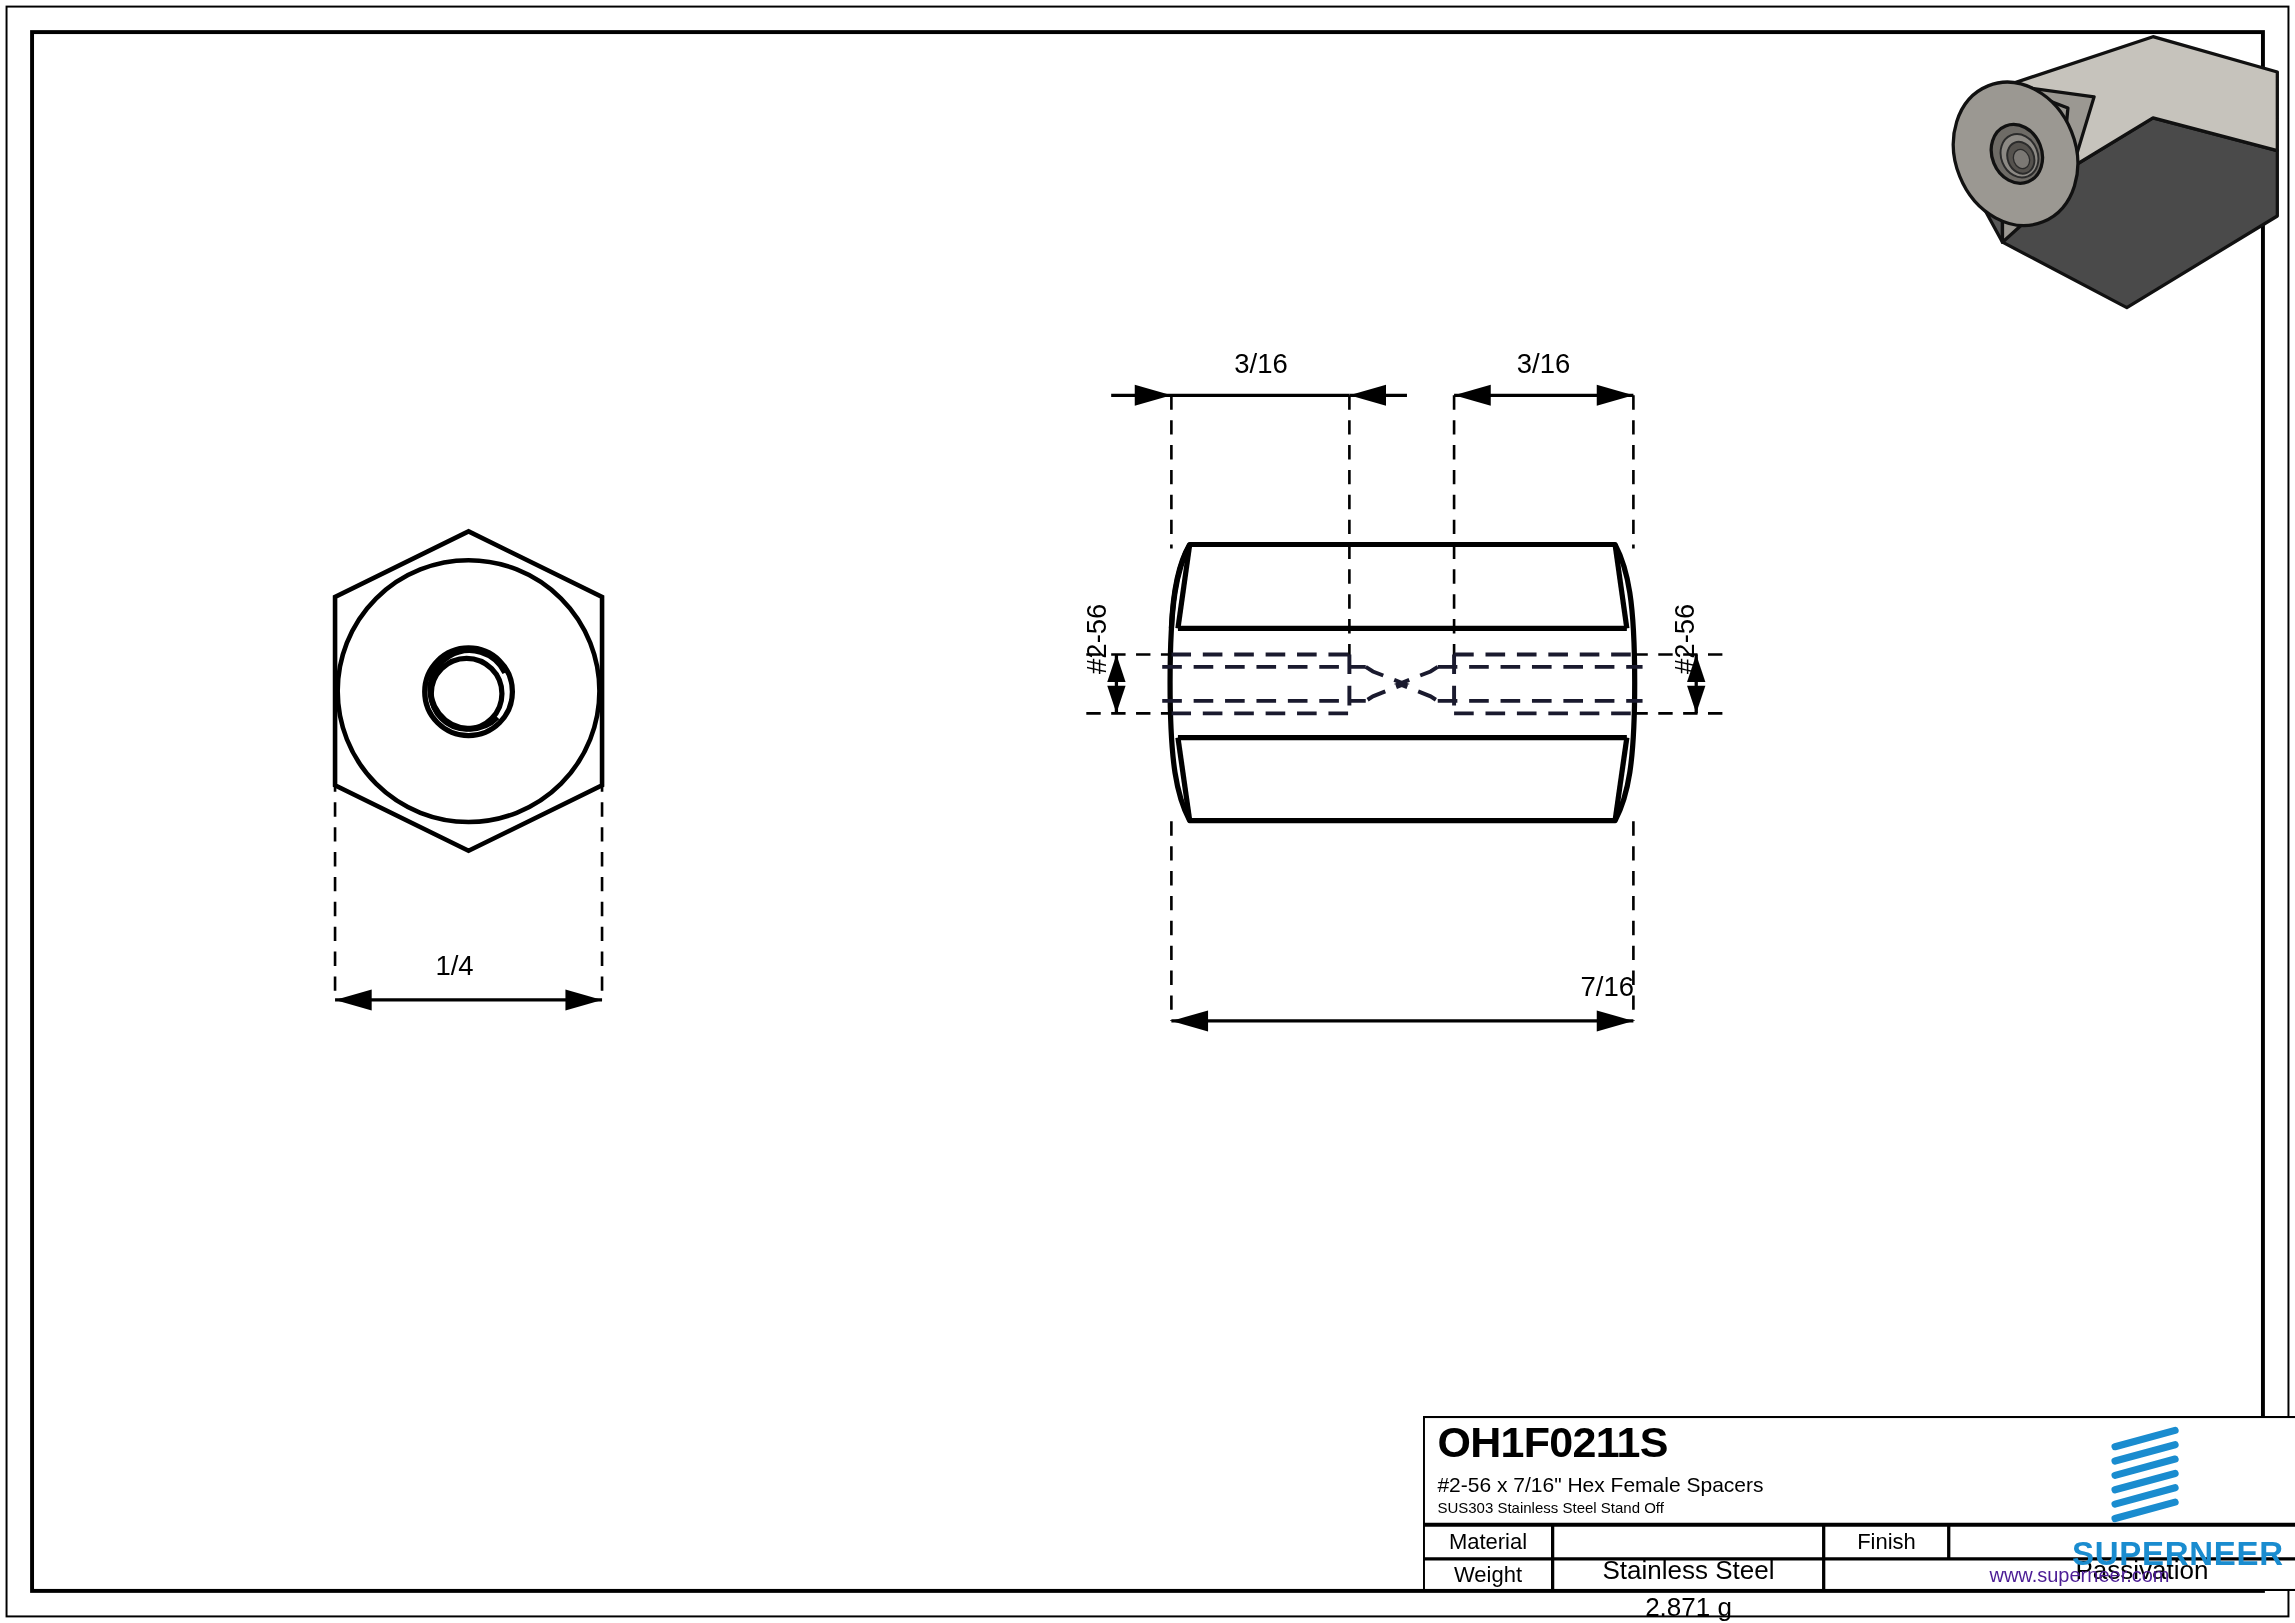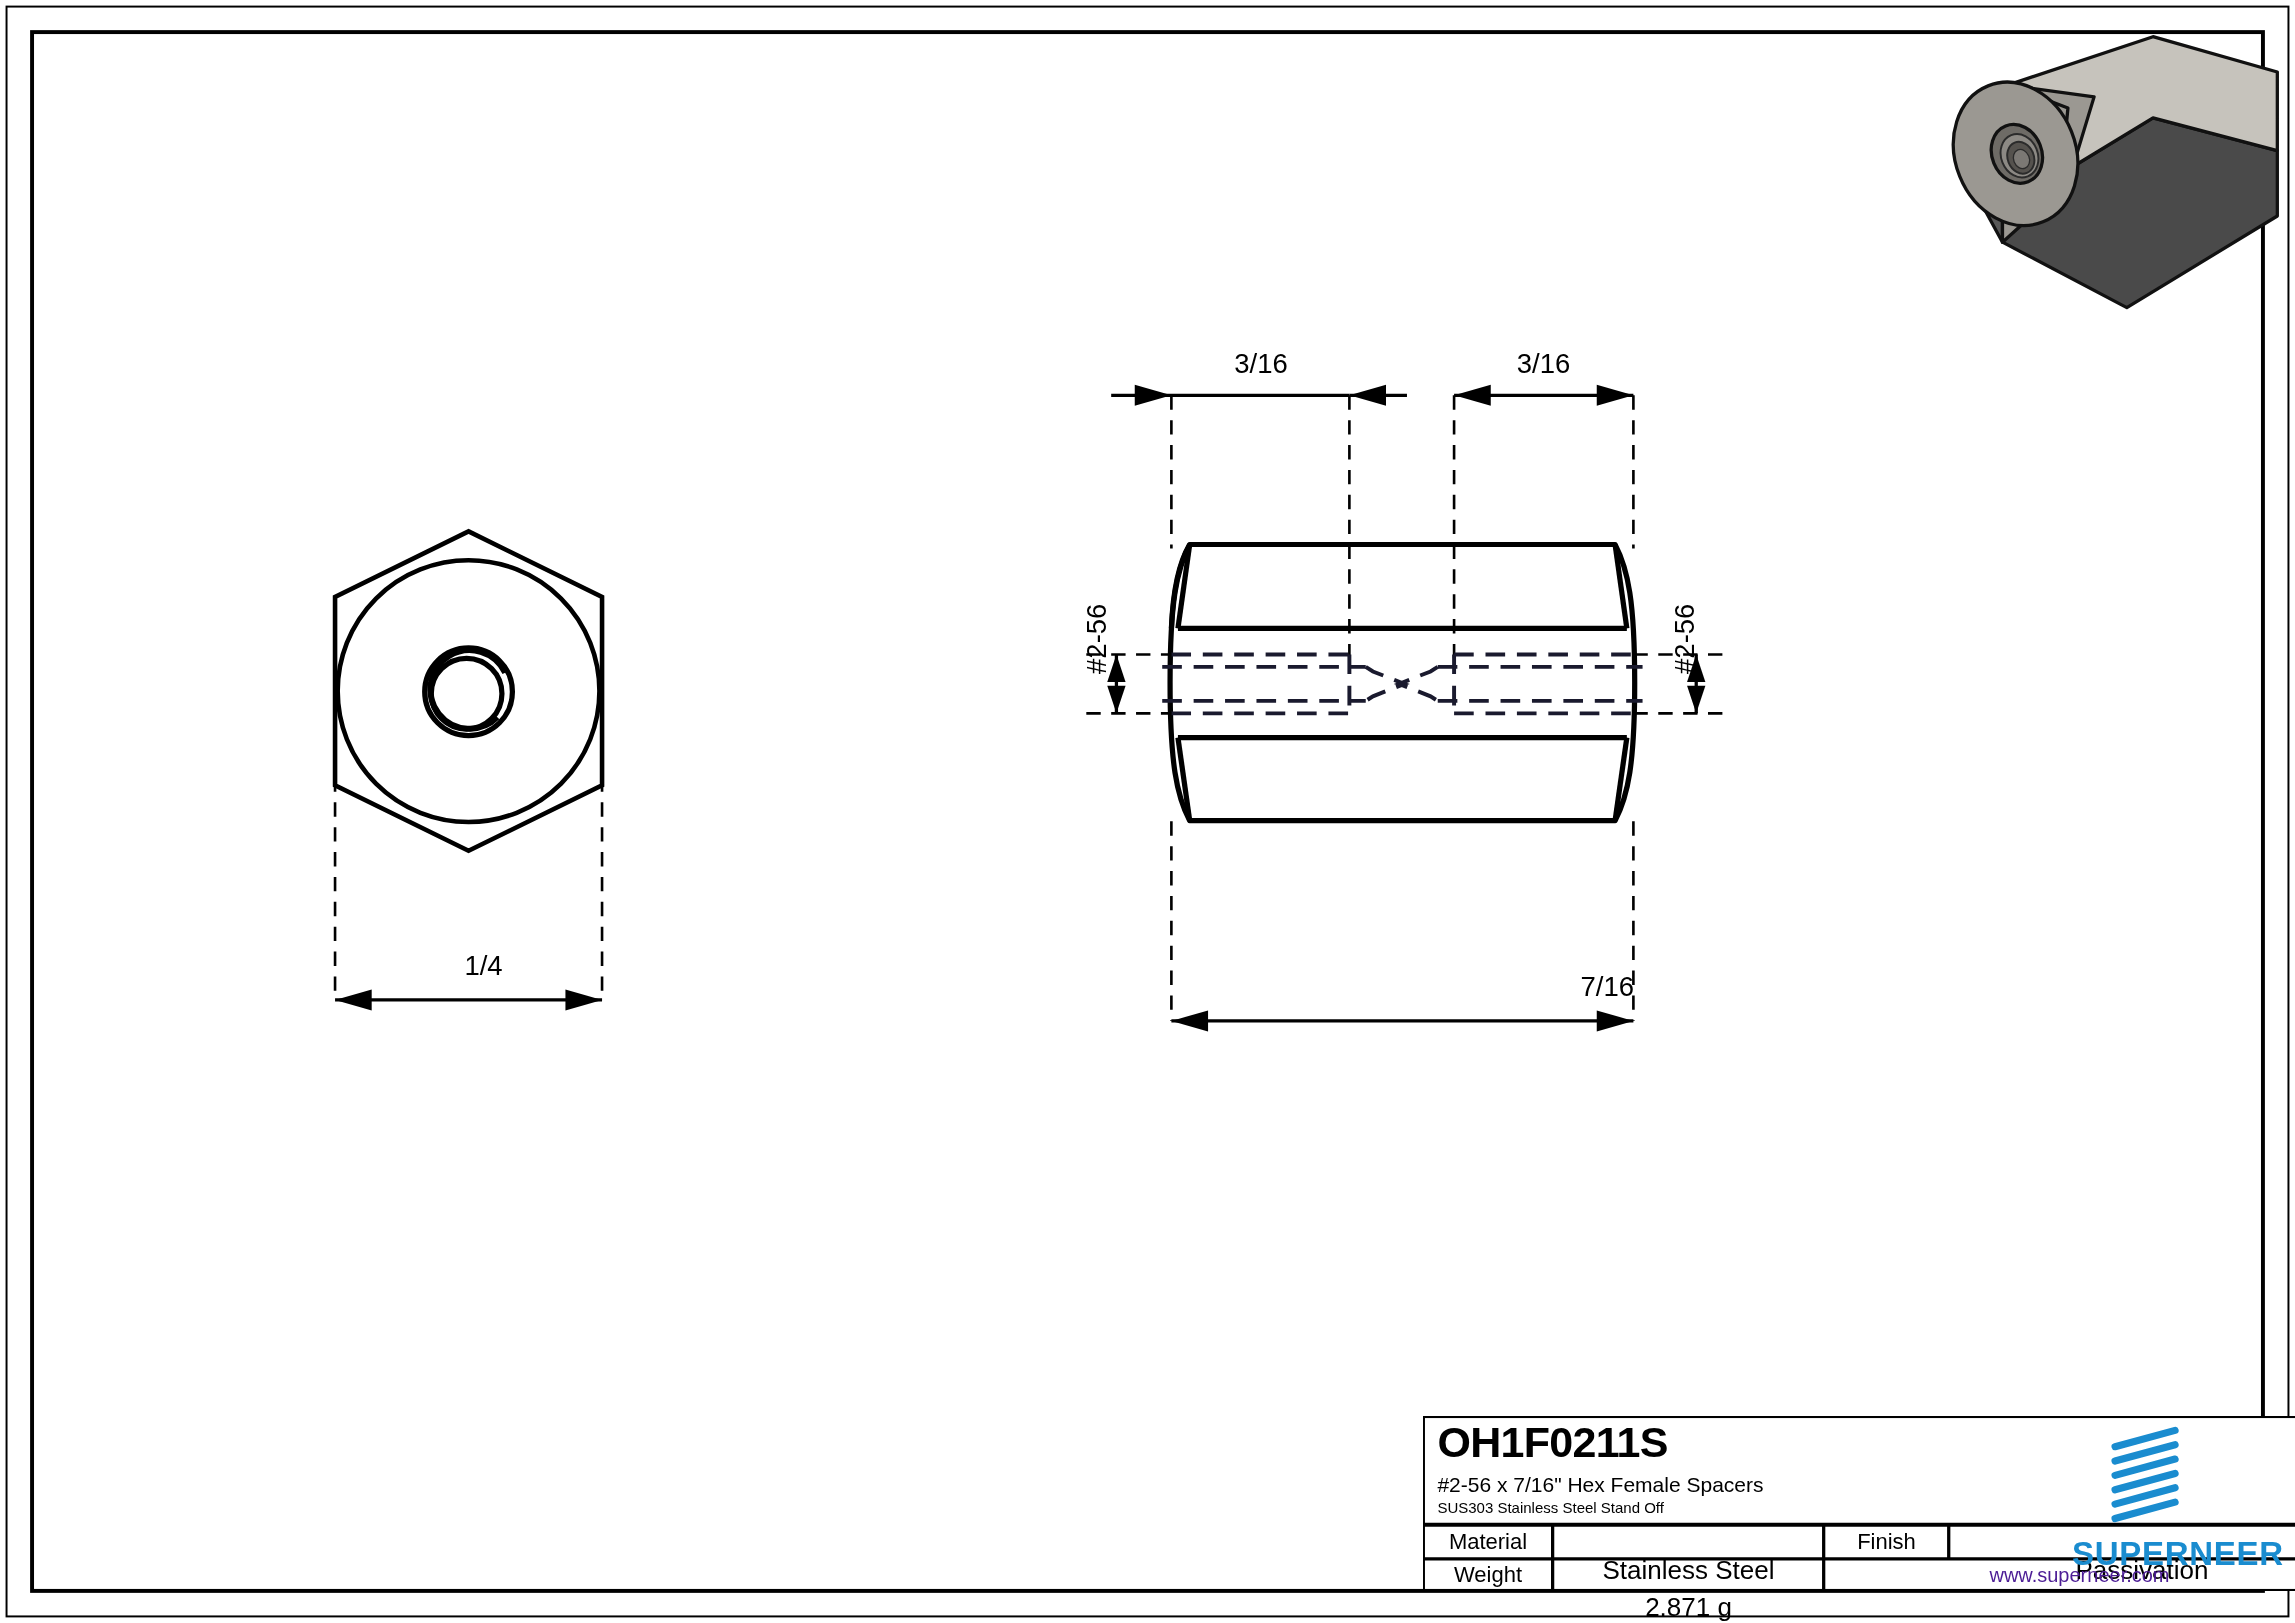--- a/index.html
+++ b/index.html
@@ -69,21 +69,21 @@
     <circle cx="713" cy="1060" r="54" fill="none" stroke="#000" stroke-width="8"></circle>
 
     <path d="M 772,1028 A 60 60 0 1 0 760,1096" fill="none" stroke="#000" stroke-width="9" stroke-linecap="butt"></path>
 
     <g>
       <line x1="512" y1="1528" x2="920" y2="1528" stroke="#000" stroke-width="5"></line>
       <polygon points="512,1528 568,1512 568,1544" fill="#000"></polygon>
       <polygon points="920,1528 864,1512 864,1544" fill="#000"></polygon>
     </g>
   </svg>
-  <div style="position:absolute;left:350px;top:952px;width:267px;text-align:center;
+  <div style="position:absolute;left:321px;top:952px;width:267px;text-align:center;
               font-size:27.5px;line-height:1;">1/4</div>
 
   <svg class="layer" width="2295" height="1623" viewBox="0 0 3507 2480">
 
     <g stroke="#000" stroke-width="4" stroke-dasharray="22 16" fill="none">
       <line x1="1790" y1="604" x2="1790" y2="838"></line>
       <line x1="2062" y1="604" x2="2062" y2="1010"></line>
       <line x1="2222" y1="604" x2="2222" y2="1010"></line>
       <line x1="2496" y1="604" x2="2496" y2="838"></line>
       <line x1="1790" y1="1255" x2="1790" y2="1560"></line>

